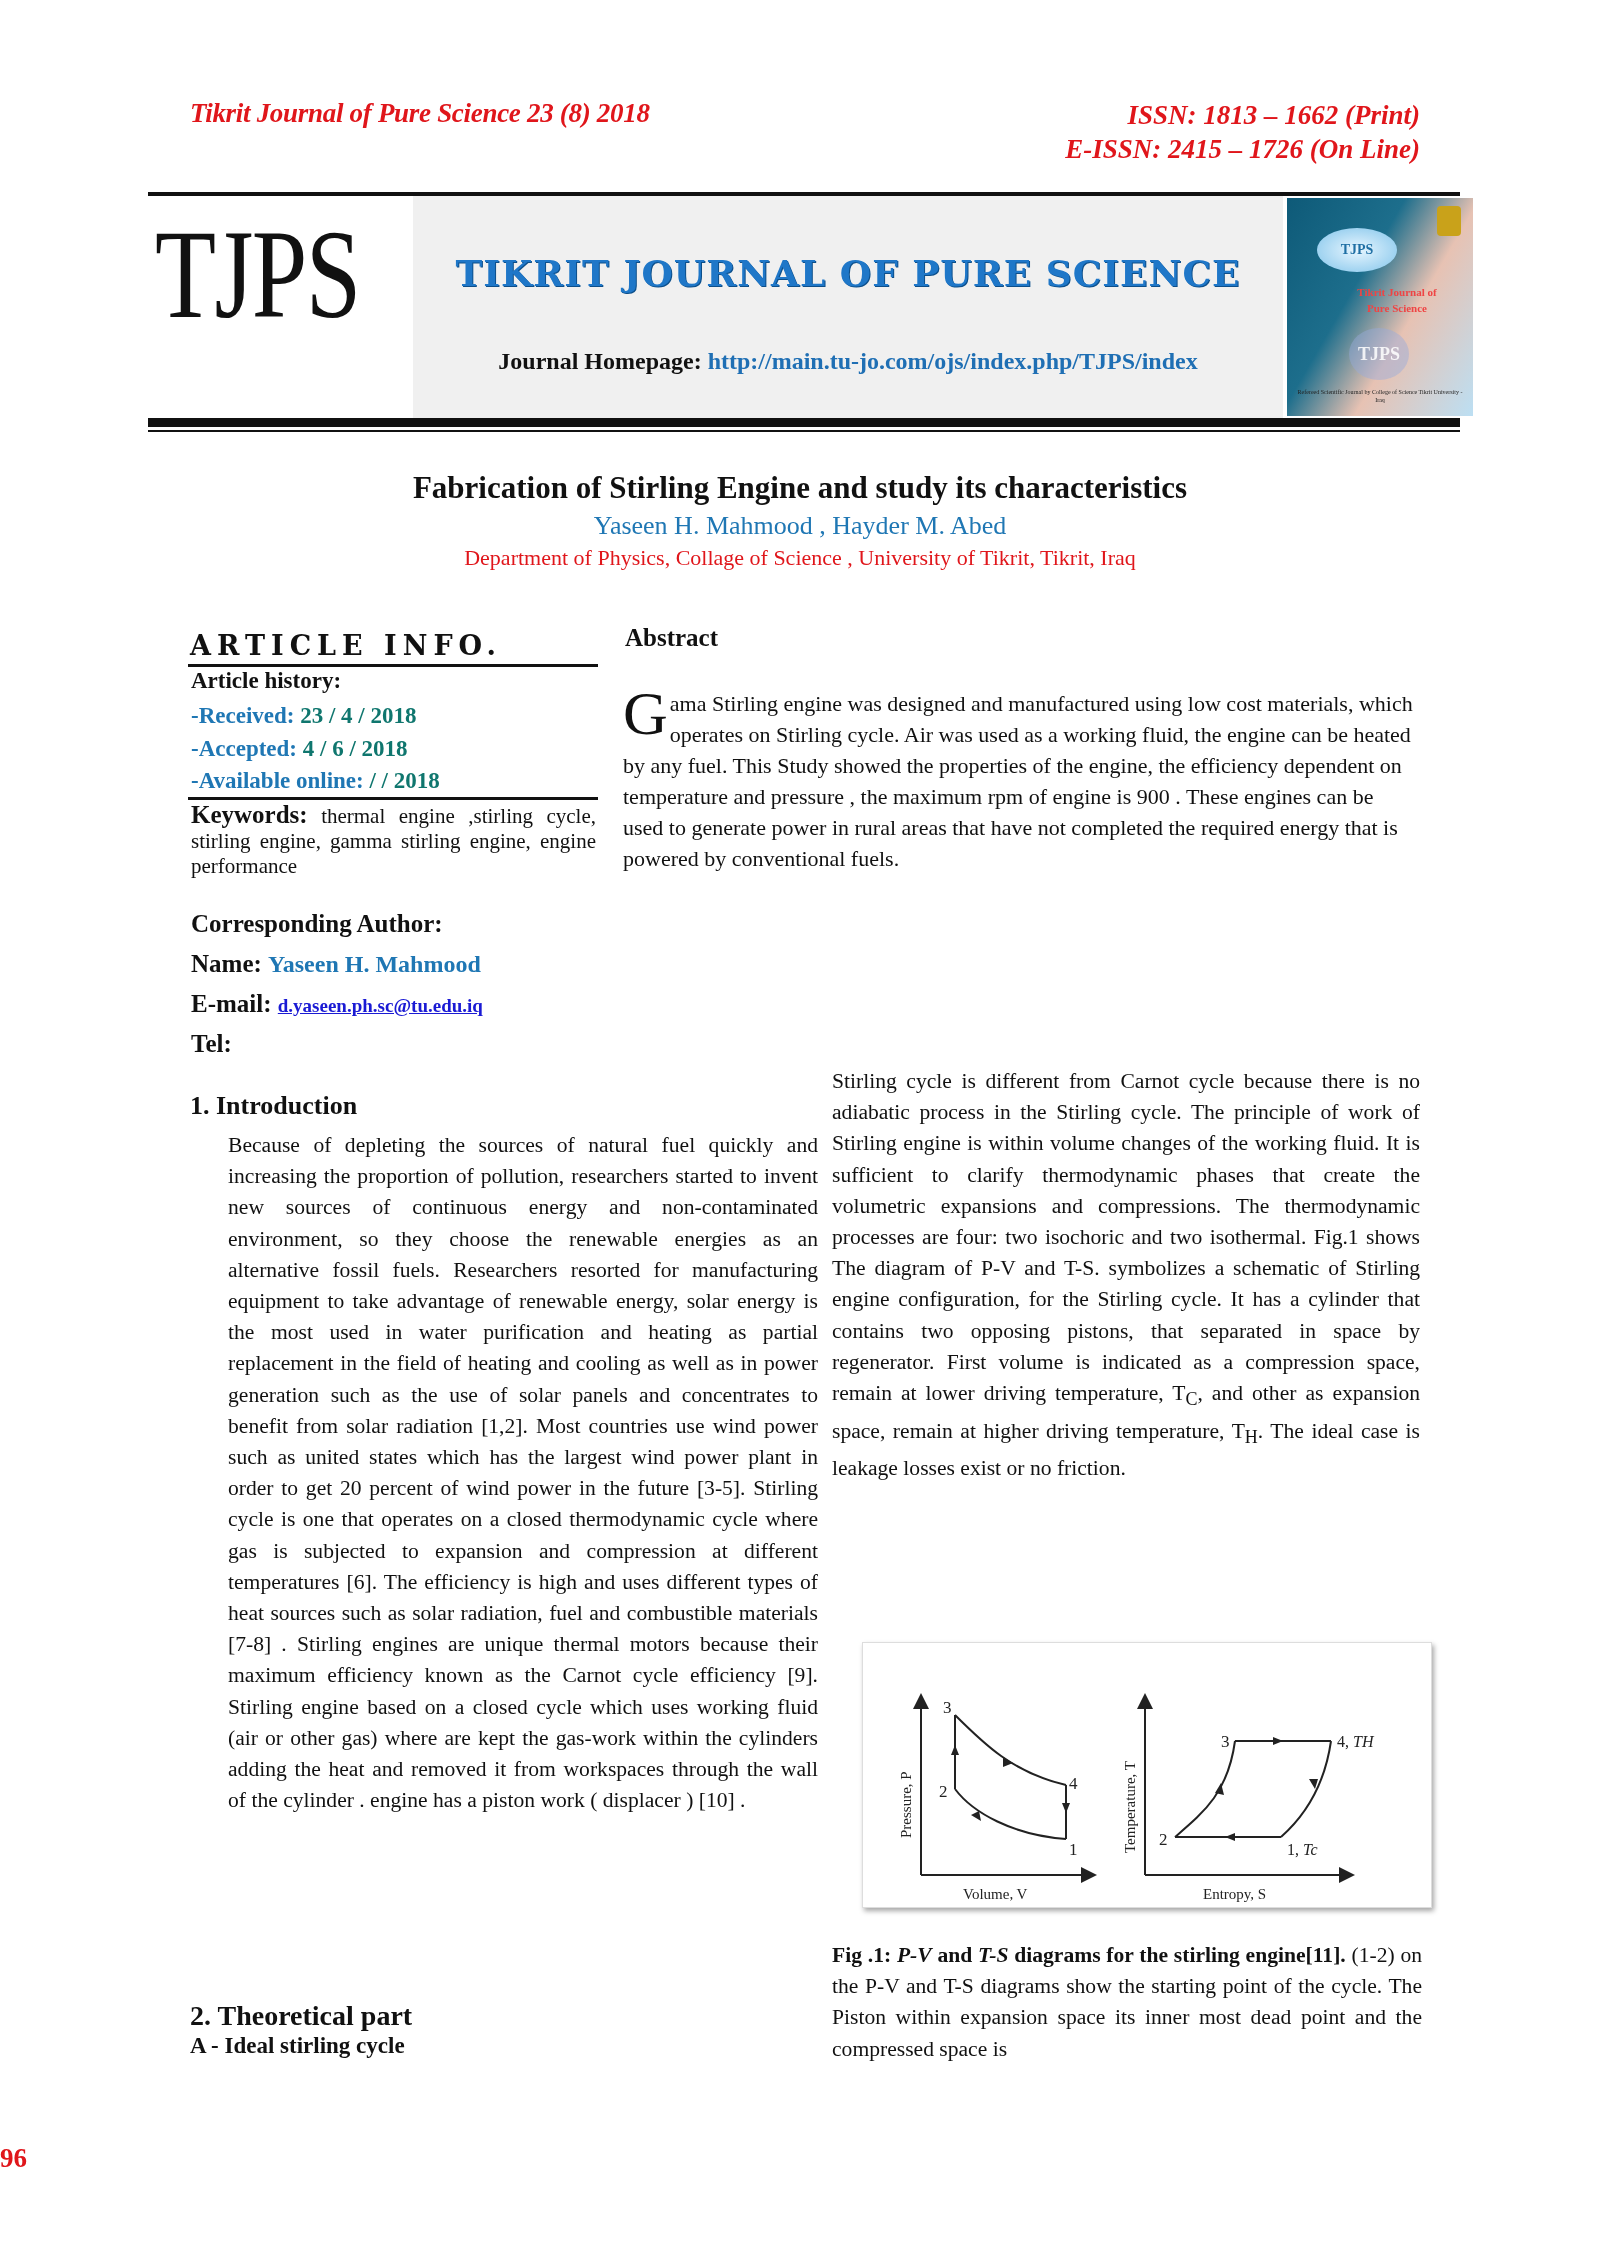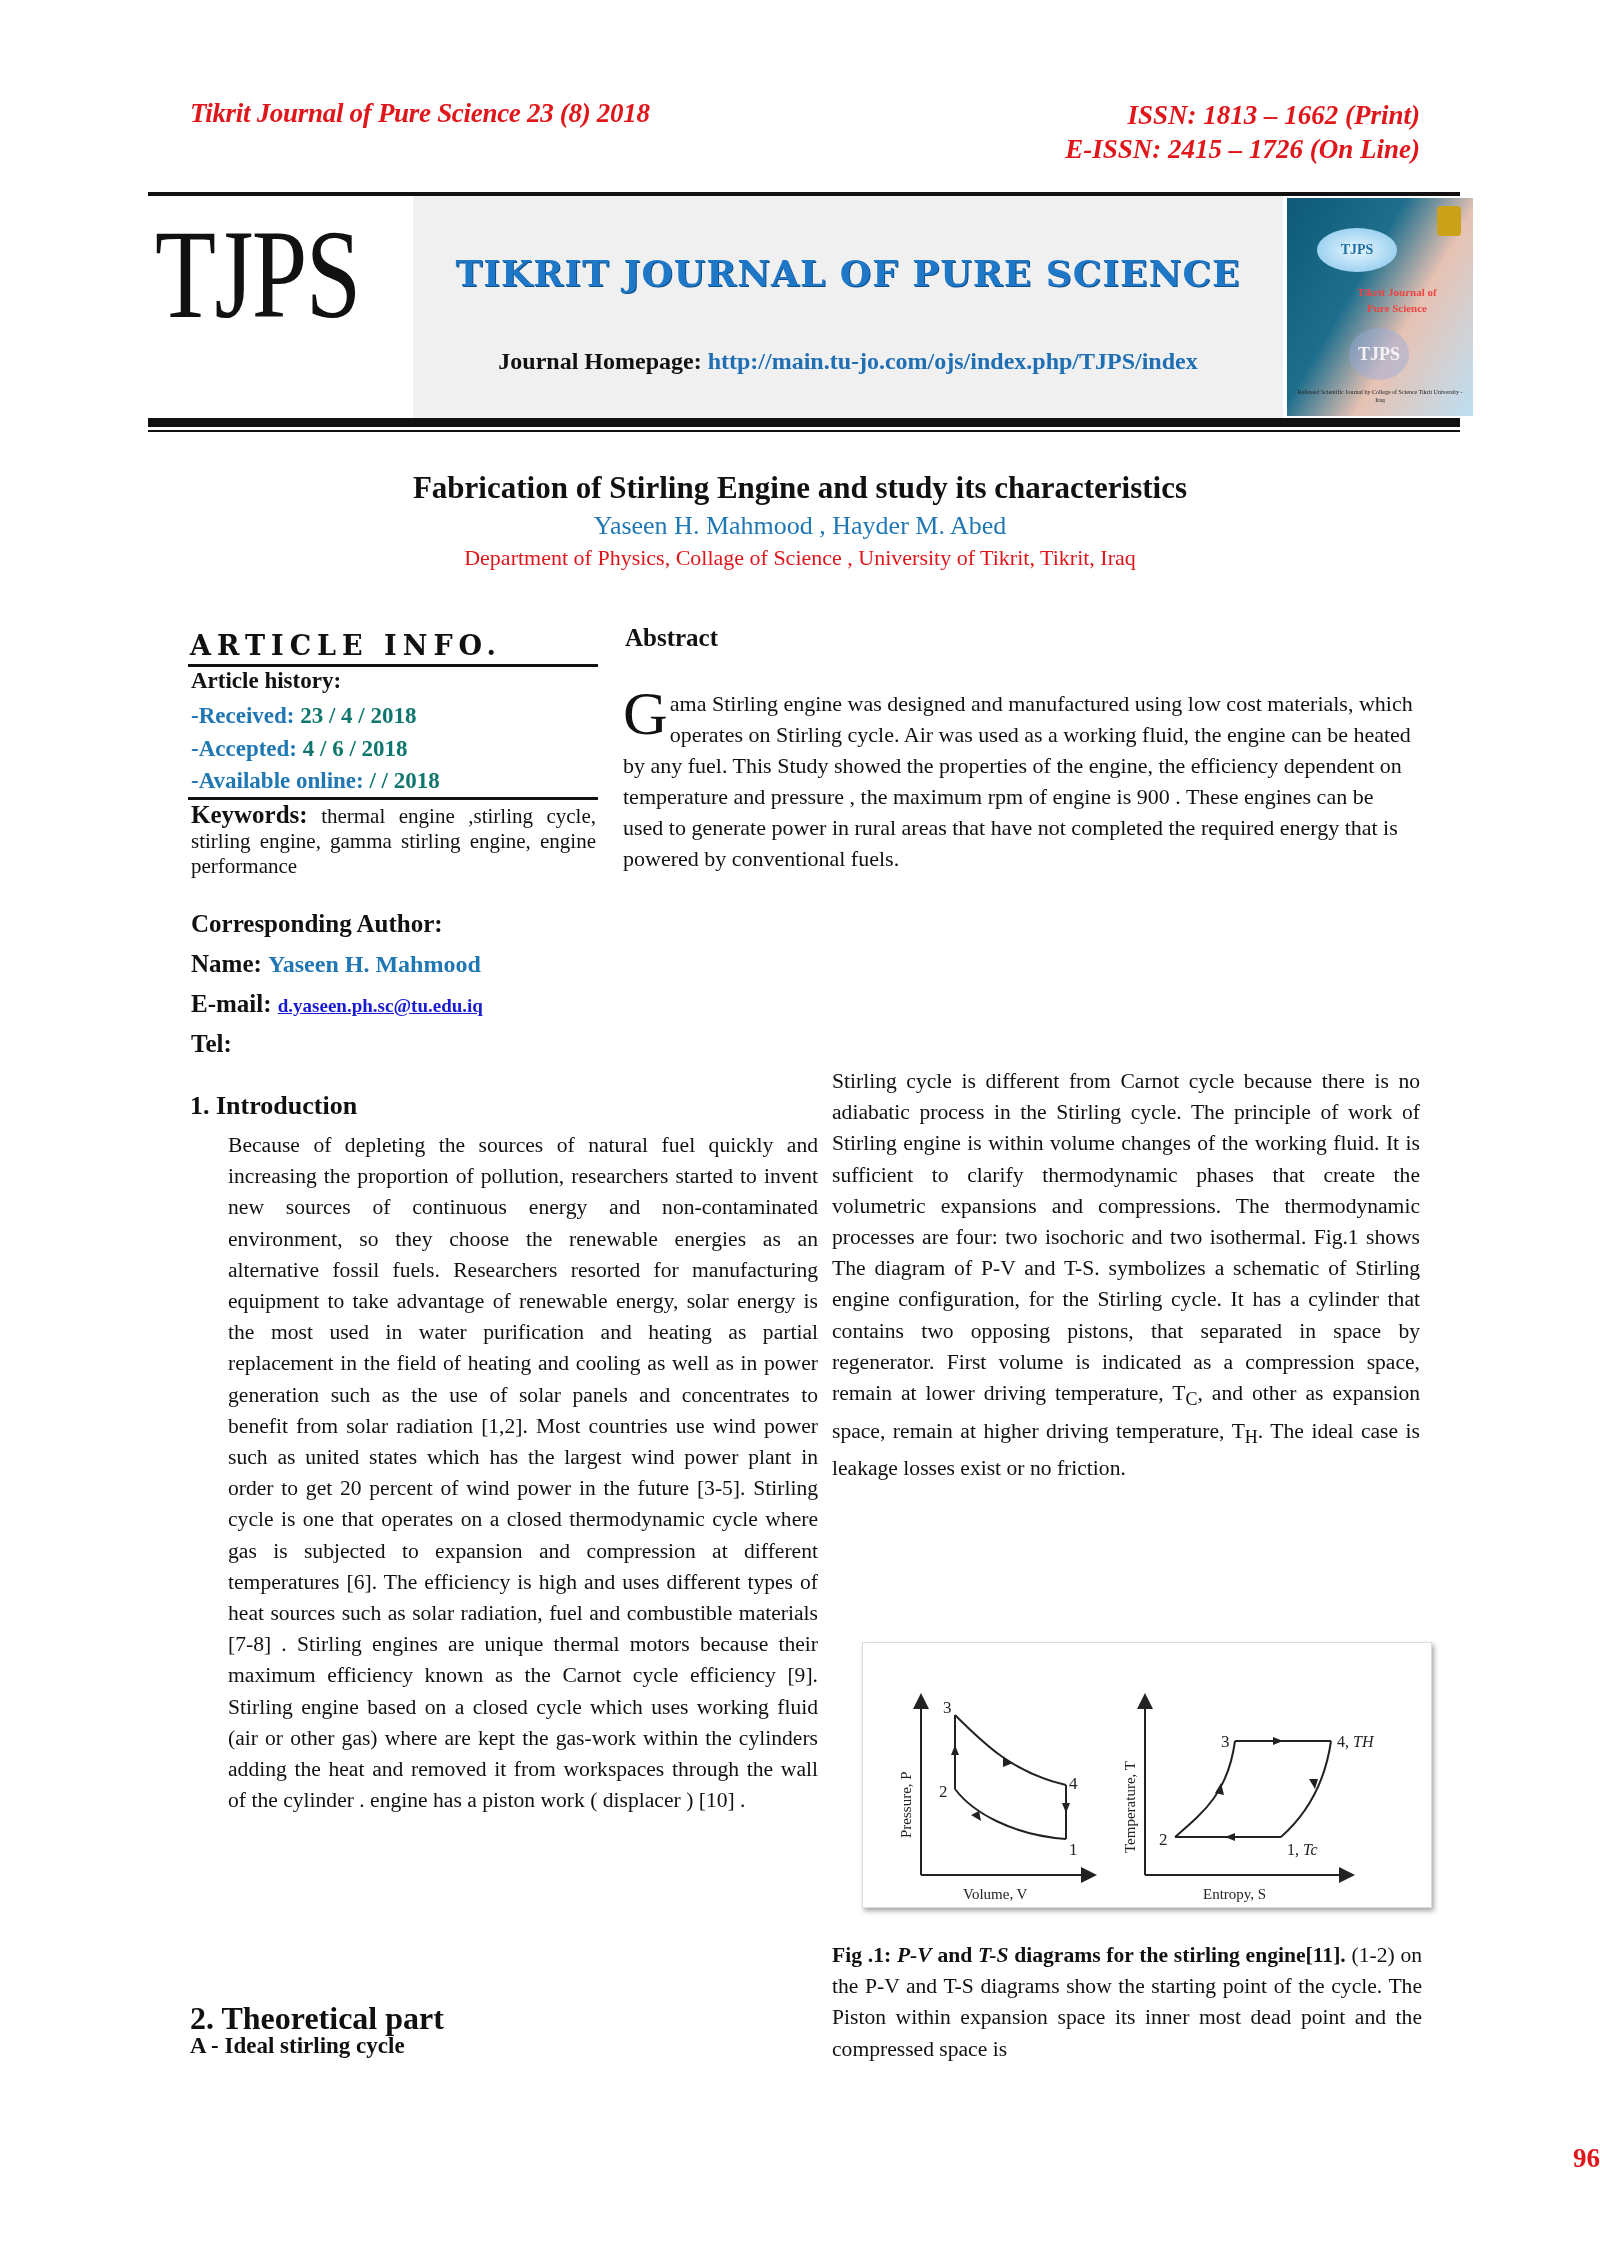--- a/index.html
+++ b/index.html
@@ -41,27 +41,27 @@
   .email-link { color: #1a1ad4; text-decoration: underline; font-size: 19px; margin-top: 32px; }
 
   .abs-head { left: 625px; top: 624px; font-size: 25px; font-weight: bold; }
   .abs-body { left: 623px; top: 688px; width: 790px; font-size: 22px; line-height: 31px; }
   .dropcap { float: left; font-size: 62px; line-height: 46px; margin-right: 2px; margin-top: 2px; }
 
   .col { font-size: 21.6px; line-height: 31.2px; text-align: justify; }
   .col-left { left: 190px; top: 1130px; width: 590px; margin-left: 38px; }
   .col-right { left: 832px; top: 1066px; width: 588px; }
   .intro-head { left: 190px; top: 1091px; font-size: 26px; font-weight: bold; }
-  .theo-head { left: 190px; top: 2000px; font-size: 32px; font-weight: bold; }
+  .theo-head { left: 190px; top: 2000px; font-size: 28px; font-weight: bold; }
   .sub-head { left: 190px; top: 2033px; font-size: 23px; font-weight: bold; }
 
   .figbox { left: 862px; top: 1642px; width: 568px; height: 264px; background: #fff; box-shadow: 2px 3px 5px rgba(0,0,0,0.35); border: 1px solid #ddd; }
   .figcap { left: 832px; top: 1940px; width: 590px; font-size: 21.6px; line-height: 31.2px; text-align: justify; }
   .figcap .capt { font-weight: bold; }
-  .page-num { left: 0; width: 1600px; top: 2143px; text-align: right; color: #e0161b; font-weight: bold; font-size: 27px; }
+  .page-num { left: 0; width: 1600px; top: 2143px; text-align: left; color: #e0161b; font-weight: bold; font-size: 27px; }
 </style>
 </head>
 <body>
 
 <div class="abs topline-left">Tikrit Journal of Pure Science 23 (8) 2018</div>
 <div class="abs topline-right">
   <div>ISSN: 1813 – 1662 (Print)</div>
   <div>E-ISSN: 2415 – 1726 (On Line)</div>
 </div>
 

